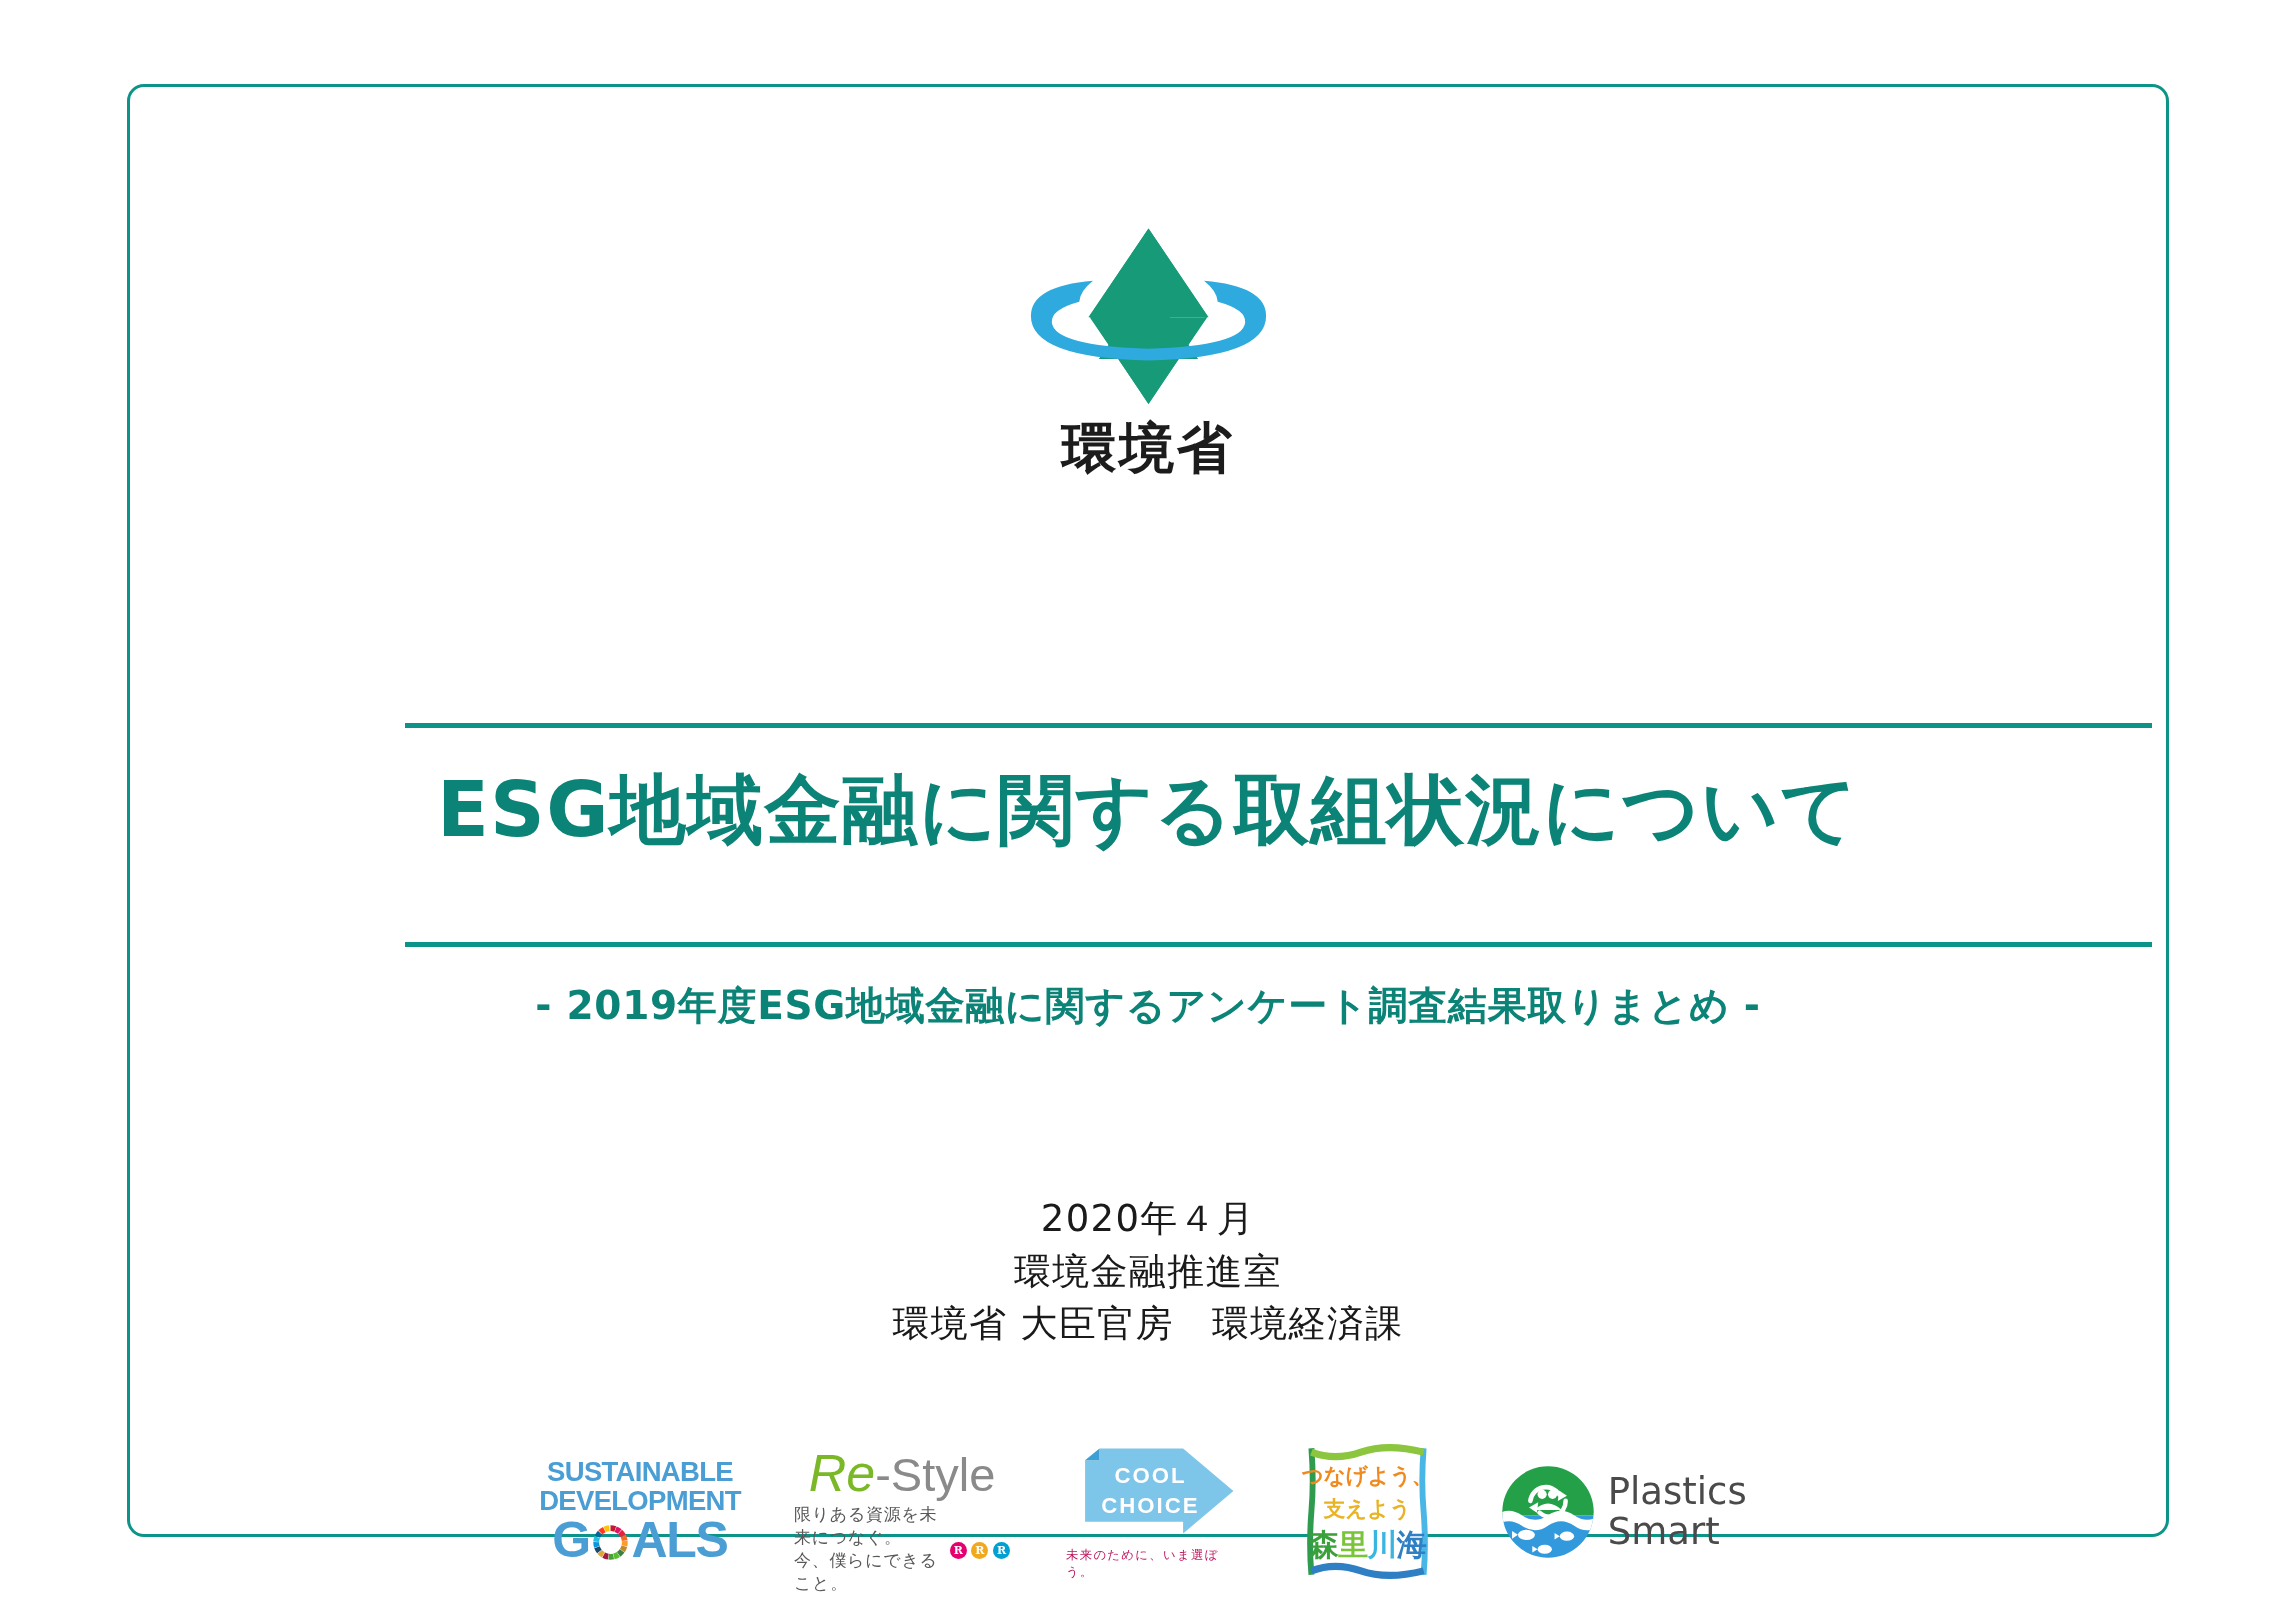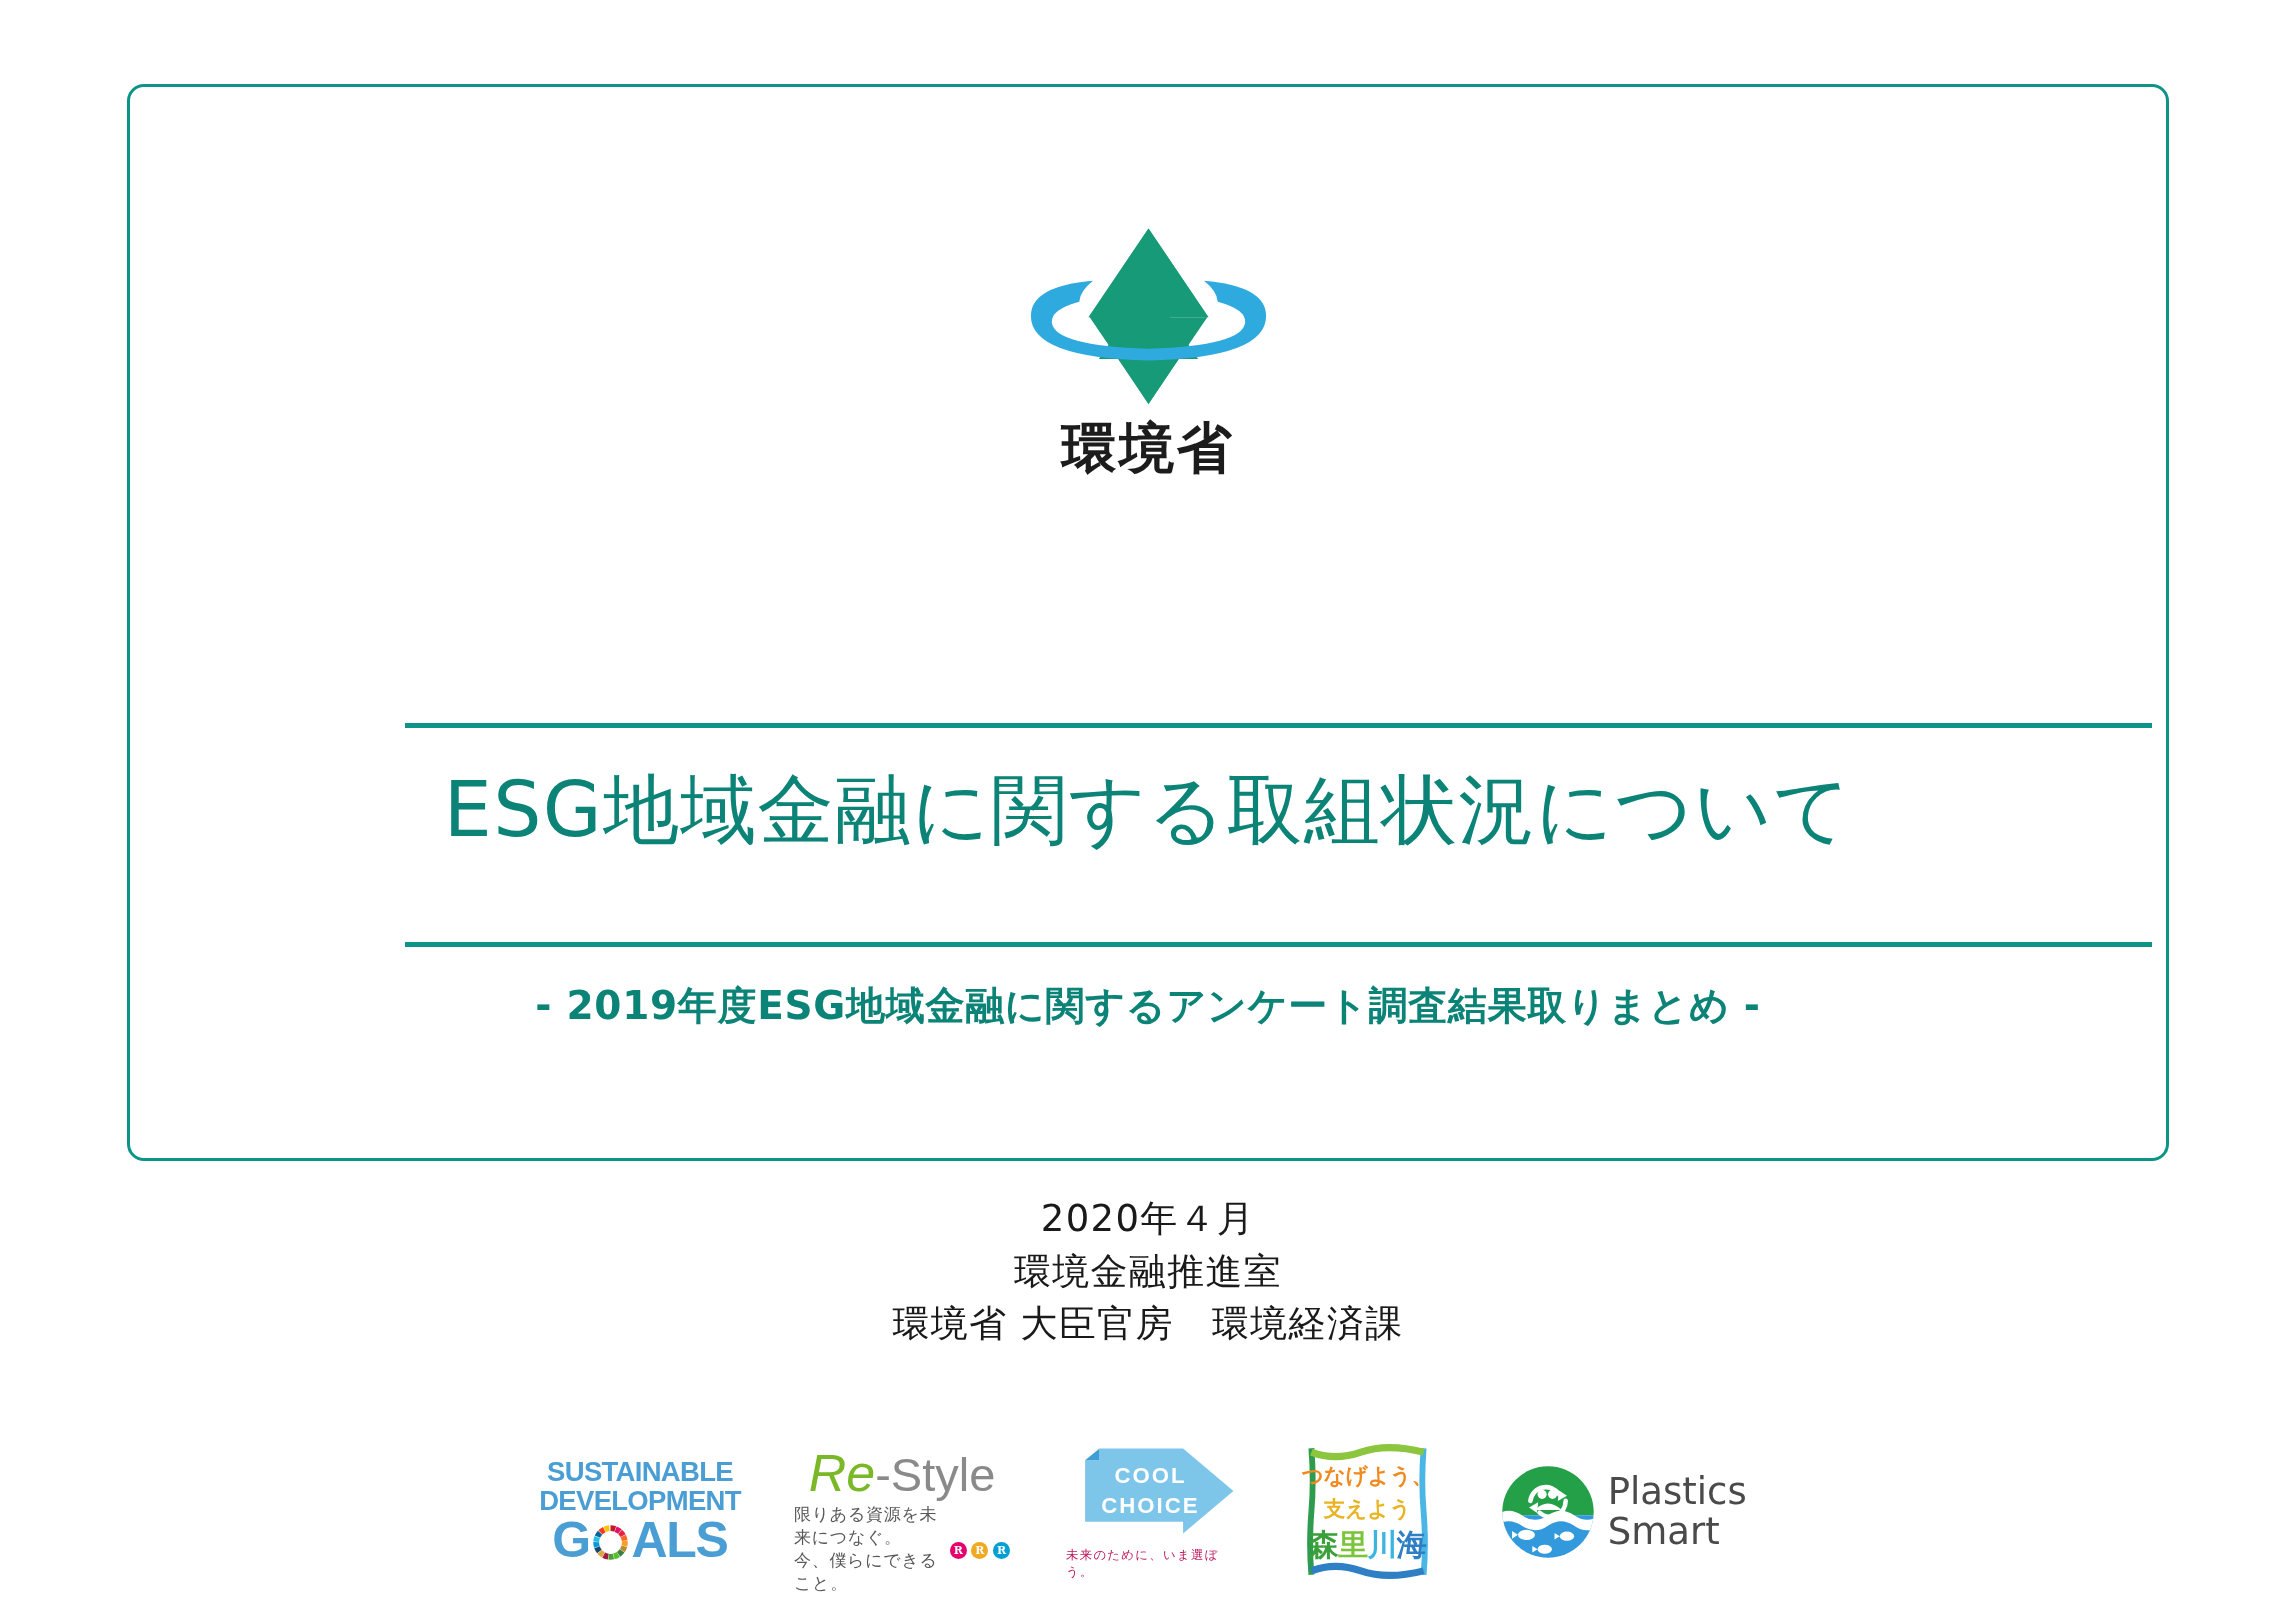--- a/index.html
+++ b/index.html
@@ -14,21 +14,21 @@
     position: relative;
     overflow: hidden;
   }
 
   
   .slide-frame {
     position: absolute;
     left: 127px;
     top: 84px;
     width: 2042px;
-    height: 1077px;
+    height: 1453px;
     border: 3.3px solid #0d9488;
     border-radius: 17px;
     box-sizing: border-box;
     background: #ffffff;
   }
 
   
   .ministry-block {
     position: absolute;
     left: 0;
@@ -64,21 +64,21 @@
   }
   .rule-top { top: 636px; }
   .rule-bottom { top: 855px; }
 
   .main-title {
     position: absolute;
     left: 0; right: 0;
     top: 681px;
     text-align: center;
     font-size: 76px;
-    font-weight: 400;
+    font-weight: 700;
     color: #0b8377;
     letter-spacing: 1.3px;
     line-height: 1.1;
     white-space: nowrap;
     font-family: "DejaVu Sans", "Liberation Sans", sans-serif;
   }
 
   .subtitle {
     position: absolute;
     left: 0; right: 0;

